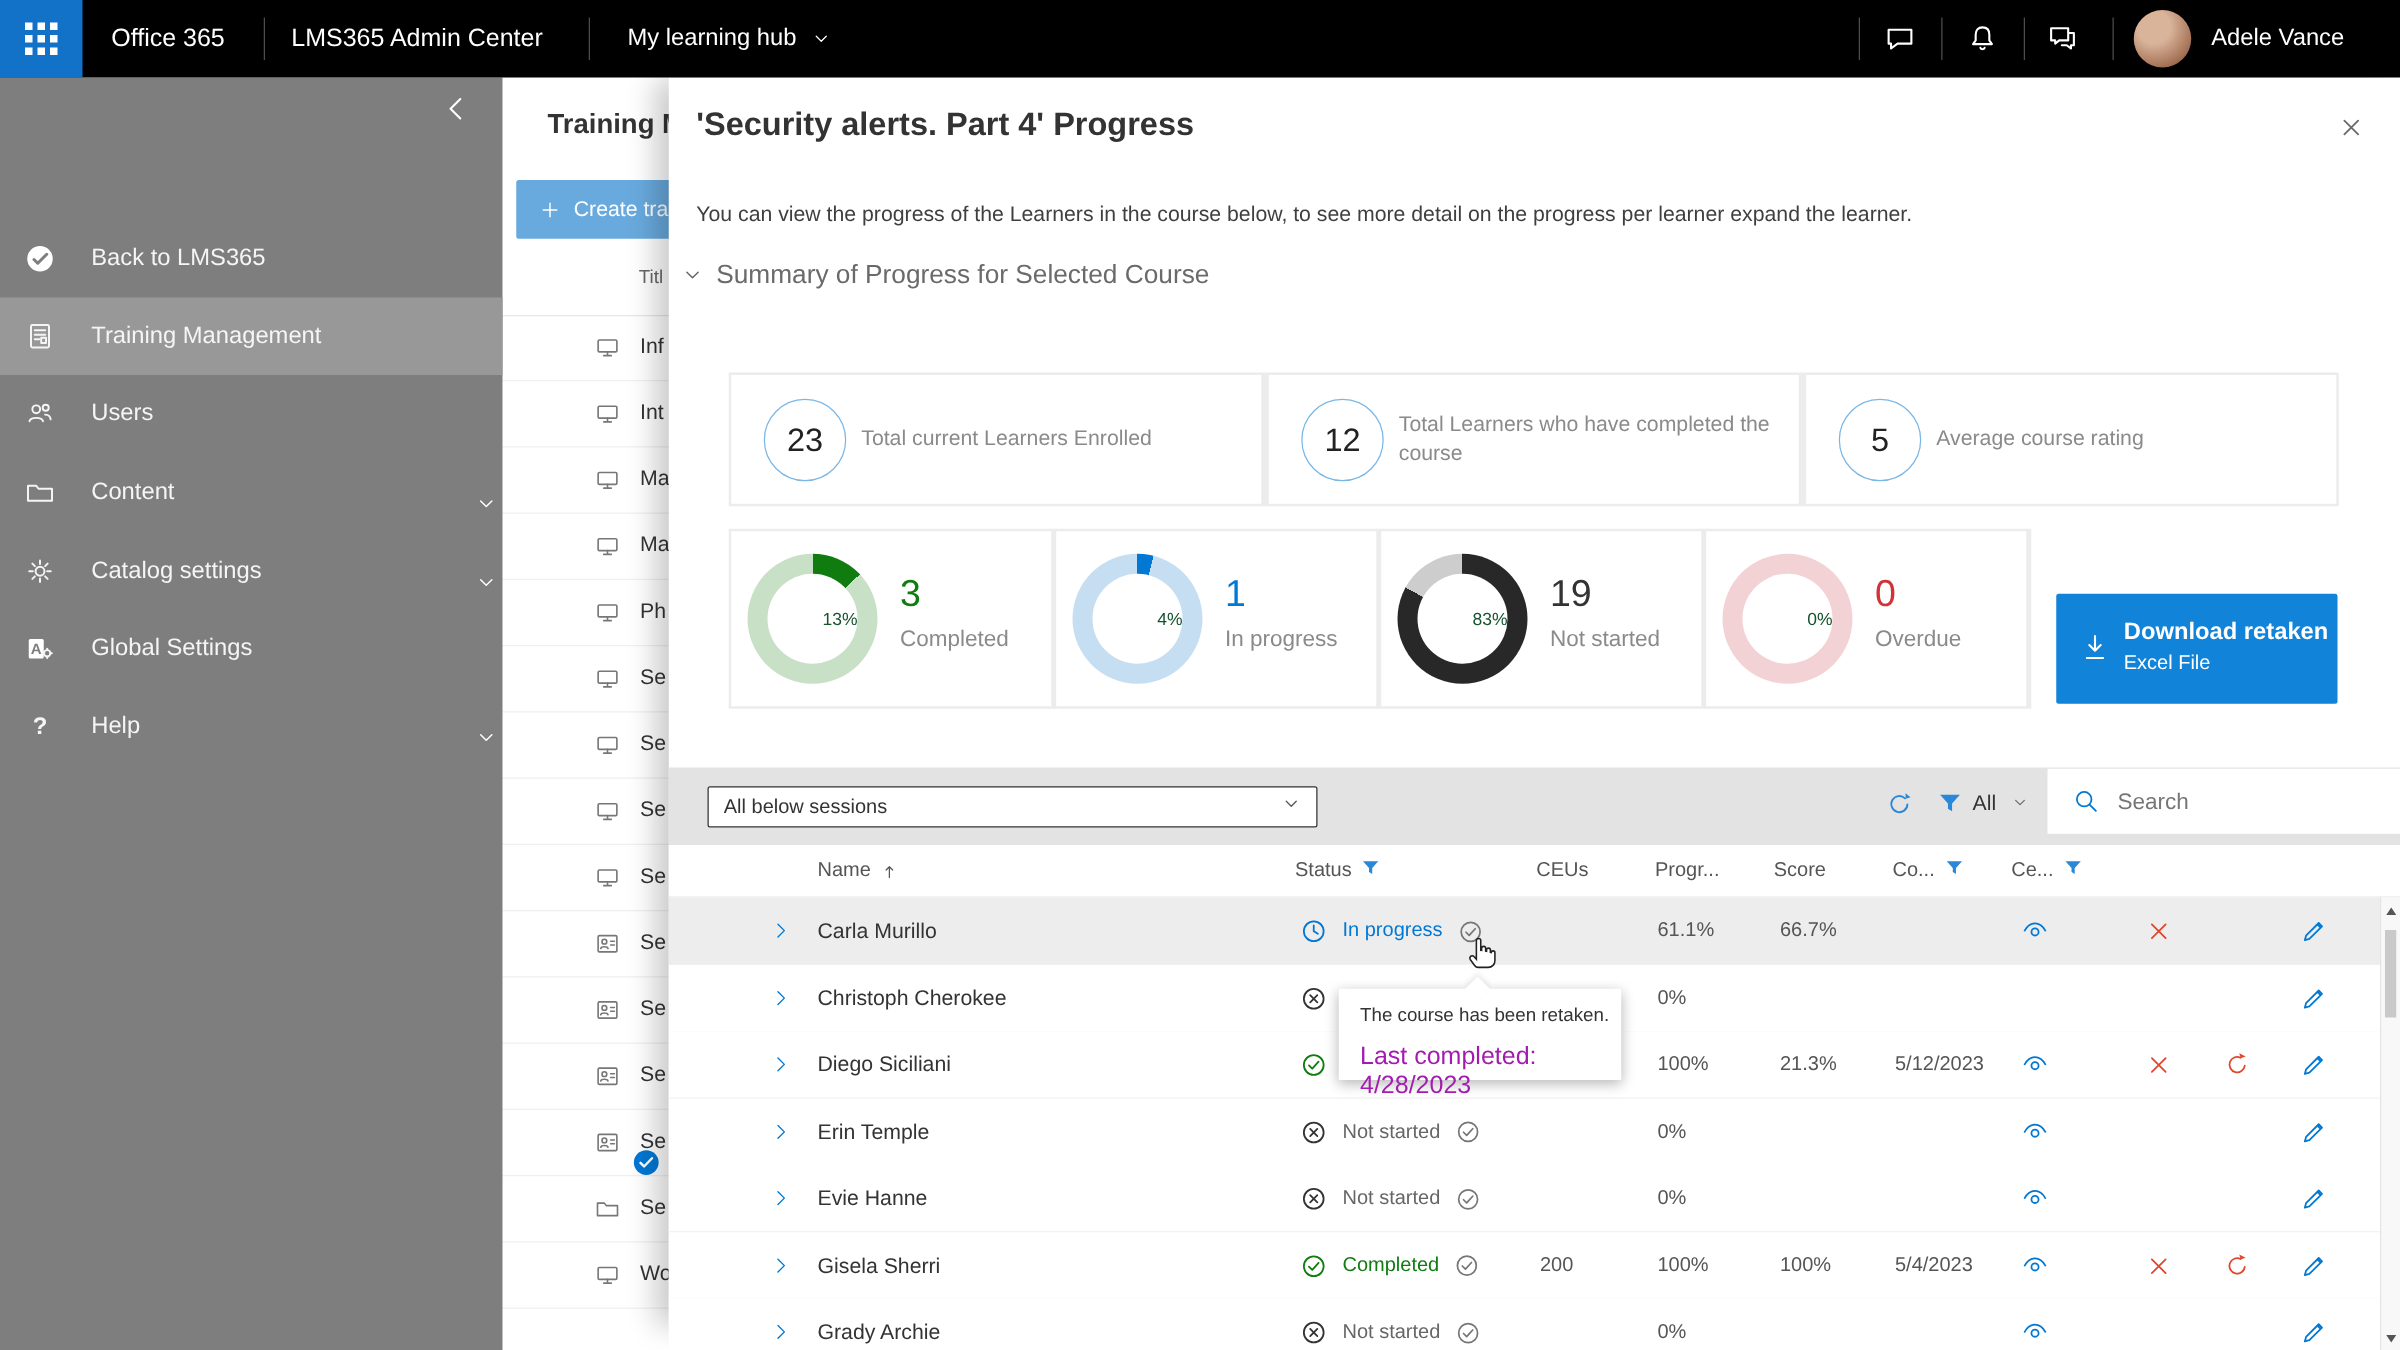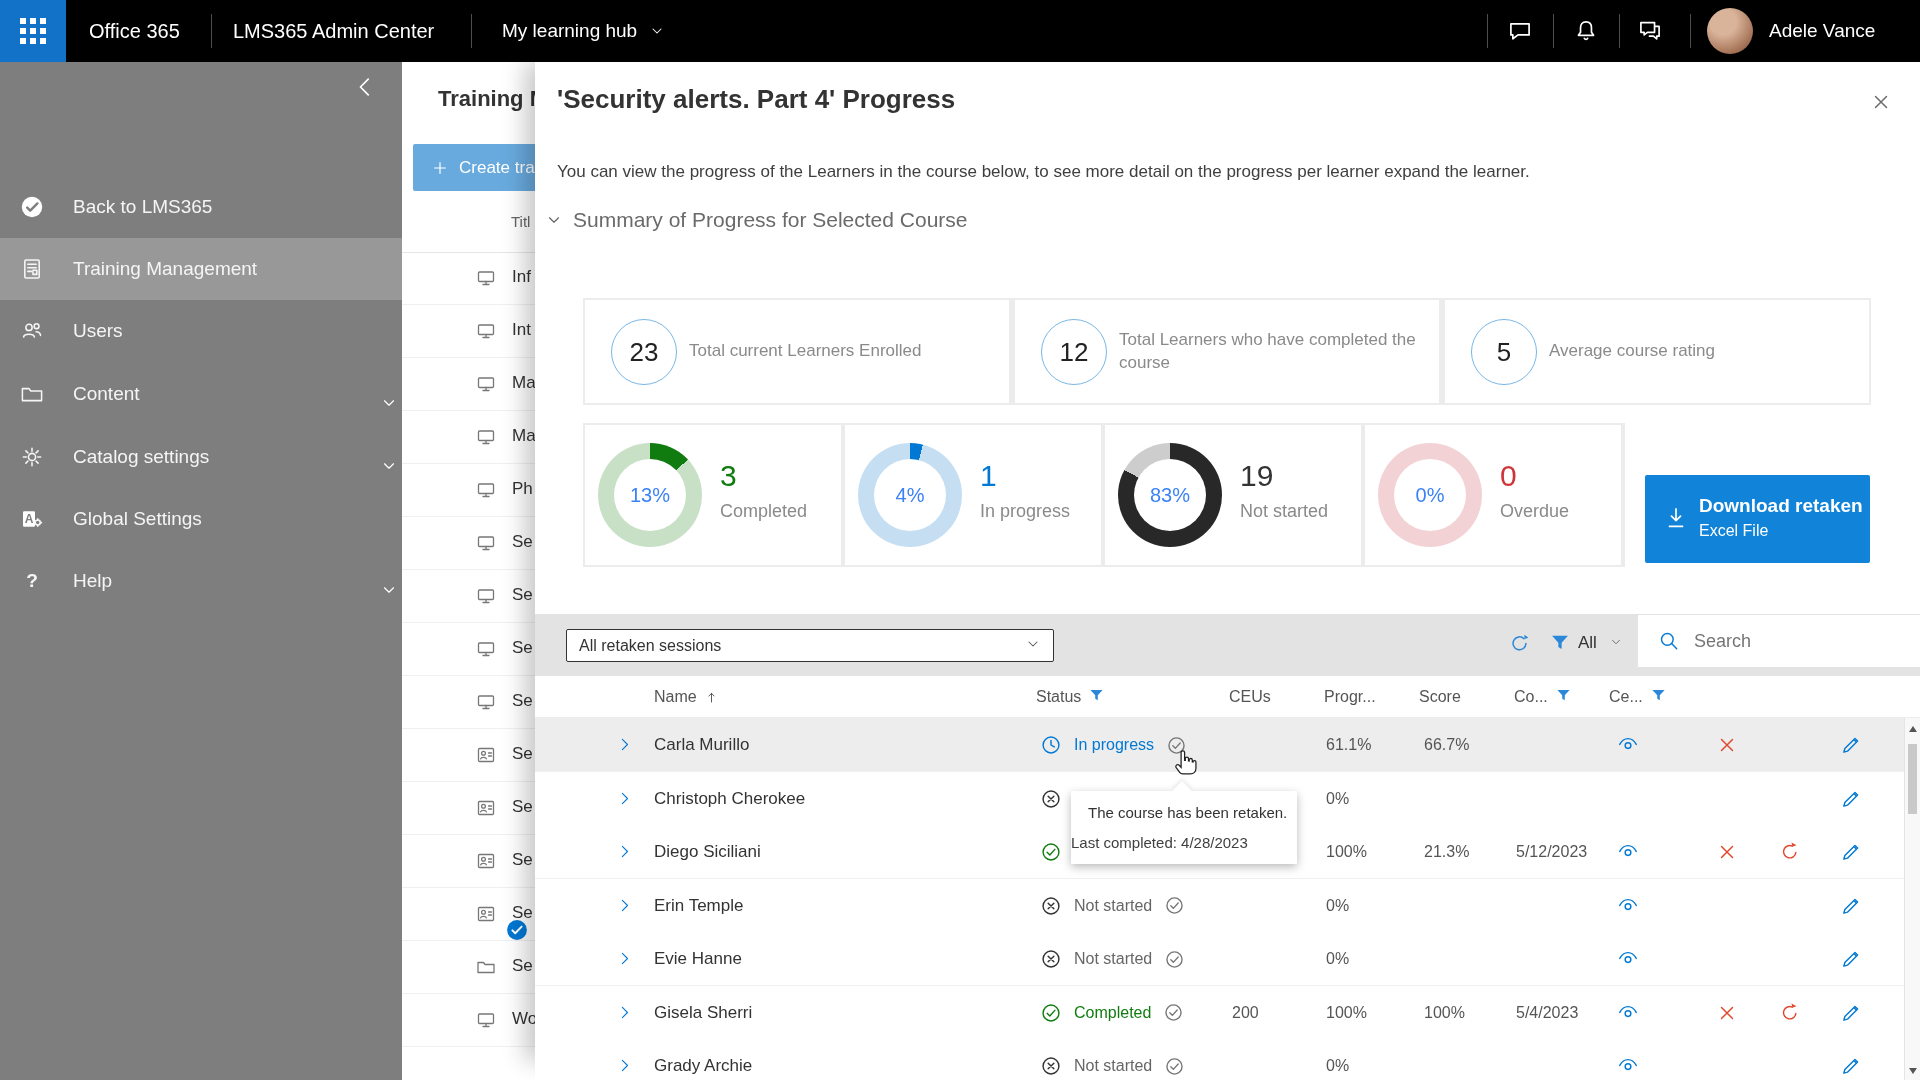--- a/index.html
+++ b/index.html
@@ -48,21 +48,21 @@
   .statcircle{position:absolute;left:26px;top:19px;width:64px;height:64px;border:1px solid #79b7e6;
               border-radius:50%;display:flex;align-items:center;justify-content:center;
               font-size:26px;color:#222}
   .statlabel{position:absolute;left:104px;top:0;height:103px;width:300px;display:flex;align-items:center;
              font-size:17px;color:#8a8a8a;line-height:1.35}
   .donutwrap{left:48px;top:361px;width:1042px;height:144px;background:#ececec}
   .donutcard{position:absolute;top:2px;width:256px;height:140px;background:#fff}
   .donut{position:absolute;left:13px;top:18px;width:104px;height:104px;border-radius:50%;
          display:flex;align-items:center;justify-content:center}
   .donut .hole{width:72px;height:72px;border-radius:50%;background:#fff;display:flex;align-items:center;
-         justify-content:center;font-size:20px;color:#3b82f6}
+         justify-content:flex-end;font-size:14px;color:#14532d}
   .donut-val{position:absolute;left:135px;top:34px;font-size:30px}
   .donut-lbl{position:absolute;left:135px;top:76px;font-size:18px;color:#8a8a8a}
   .dlbtn{left:1110px;top:413px;width:225px;height:88px;background:#1183d8;border-radius:2px;color:#fff;cursor:pointer}
   .dlbtn .icn{position:absolute;left:18px;top:30px}
   .dl1{position:absolute;left:54px;top:20px;font-size:19px;font-weight:700}
   .dl2{position:absolute;left:54px;top:47px;font-size:16px}
   .band{left:0;top:552px;width:1385px;height:62px;background:#e3e3e3}
   .dropdown{position:absolute;left:31px;top:15px;width:488px;height:33px;background:#fff;border:1px solid #333;
             border-radius:2px;box-sizing:border-box;display:flex;align-items:center;font-size:16px;color:#333;cursor:pointer}
   .dropdown .dtxt{margin-left:12px}
@@ -88,21 +88,21 @@
   .scroll .up{position:absolute;left:4px;top:8px;width:0;height:0;border-left:4px solid transparent;
               border-right:4px solid transparent;border-bottom:6px solid #555}
   .scroll .dn{position:absolute;left:4px;bottom:6px;width:0;height:0;border-left:4px solid transparent;
               border-right:4px solid transparent;border-top:6px solid #555}
   .scroll .thumb{position:absolute;left:3px;top:26px;width:9px;height:70px;background:#c9c9c9}
   .tooltip{left:536px;top:729px;width:226px;height:73px;background:#fff;z-index:60;
            box-shadow:0 3px 10px rgba(0,0,0,.28);border-radius:1px}
   .tooltip:before{content:"";position:absolute;left:104px;top:-7px;width:14px;height:14px;background:#fff;
                   transform:rotate(45deg);box-shadow:-2px -2px 4px rgba(0,0,0,.08)}
   .tt1{position:absolute;left:17px;top:13px;font-size:15px;color:#333}
-  .tt2{position:absolute;left:0;top:43px;font-size:15px;color:#404040}
+  .tt2{position:absolute;left:17px;top:43px;font-size:20px;color:#a21caf}
   .cursor{left:637px;top:686px;z-index:70}
 </style>
 </head>
 <body>
 
 <div class="abs topbar">
   <div class="abs waffle">
     <div class="waffle-grid">
       <i></i>
         <i></i>
@@ -499,21 +499,21 @@
         <svg viewBox="0 0 20 20" width="26" height="26" fill="none" stroke="currentColor" stroke-width="1.3" stroke-linecap="round" stroke-linejoin="round">
           <path d="M10 3v9M6.5 8.5L10 12l3.5-3.5M5 16.5h10"></path>
         </svg>
       </span>
     <div class="dl1">Download retaken</div>
     <div class="dl2">Excel File</div>
   </div>
 
   <div class="abs band">
     <div class="dropdown">
-      <span class="dtxt">All retaken sessions</span>
+      <span class="dtxt">All below sessions</span>
       <span class="chv"><span class="icn" style="width:16px;height:16px;color:#555">
             <svg viewBox="0 0 20 20" width="16" height="16" fill="none" stroke="currentColor" stroke-width="1.3" stroke-linecap="round" stroke-linejoin="round">
               <path d="M5 7.5l5 5 5-5"></path>
             </svg>
           </span></span>
     </div>
     <span class="ficon" style="left:973px" id="f-refresh"><span class="icn" style="width:23px;height:23px;color:#2b88d8">
           <svg viewBox="0 0 20 20" width="23" height="23" fill="none" stroke="currentColor" stroke-width="1.3" stroke-linecap="round" stroke-linejoin="round">
             <path d="M15.6 10a5.6 5.6 0 1 1-1.7-4.2"></path>
             <path d="M14.2 2.3l.2 3.7 3.4-.9z" fill="currentColor" stroke="none"></path>

